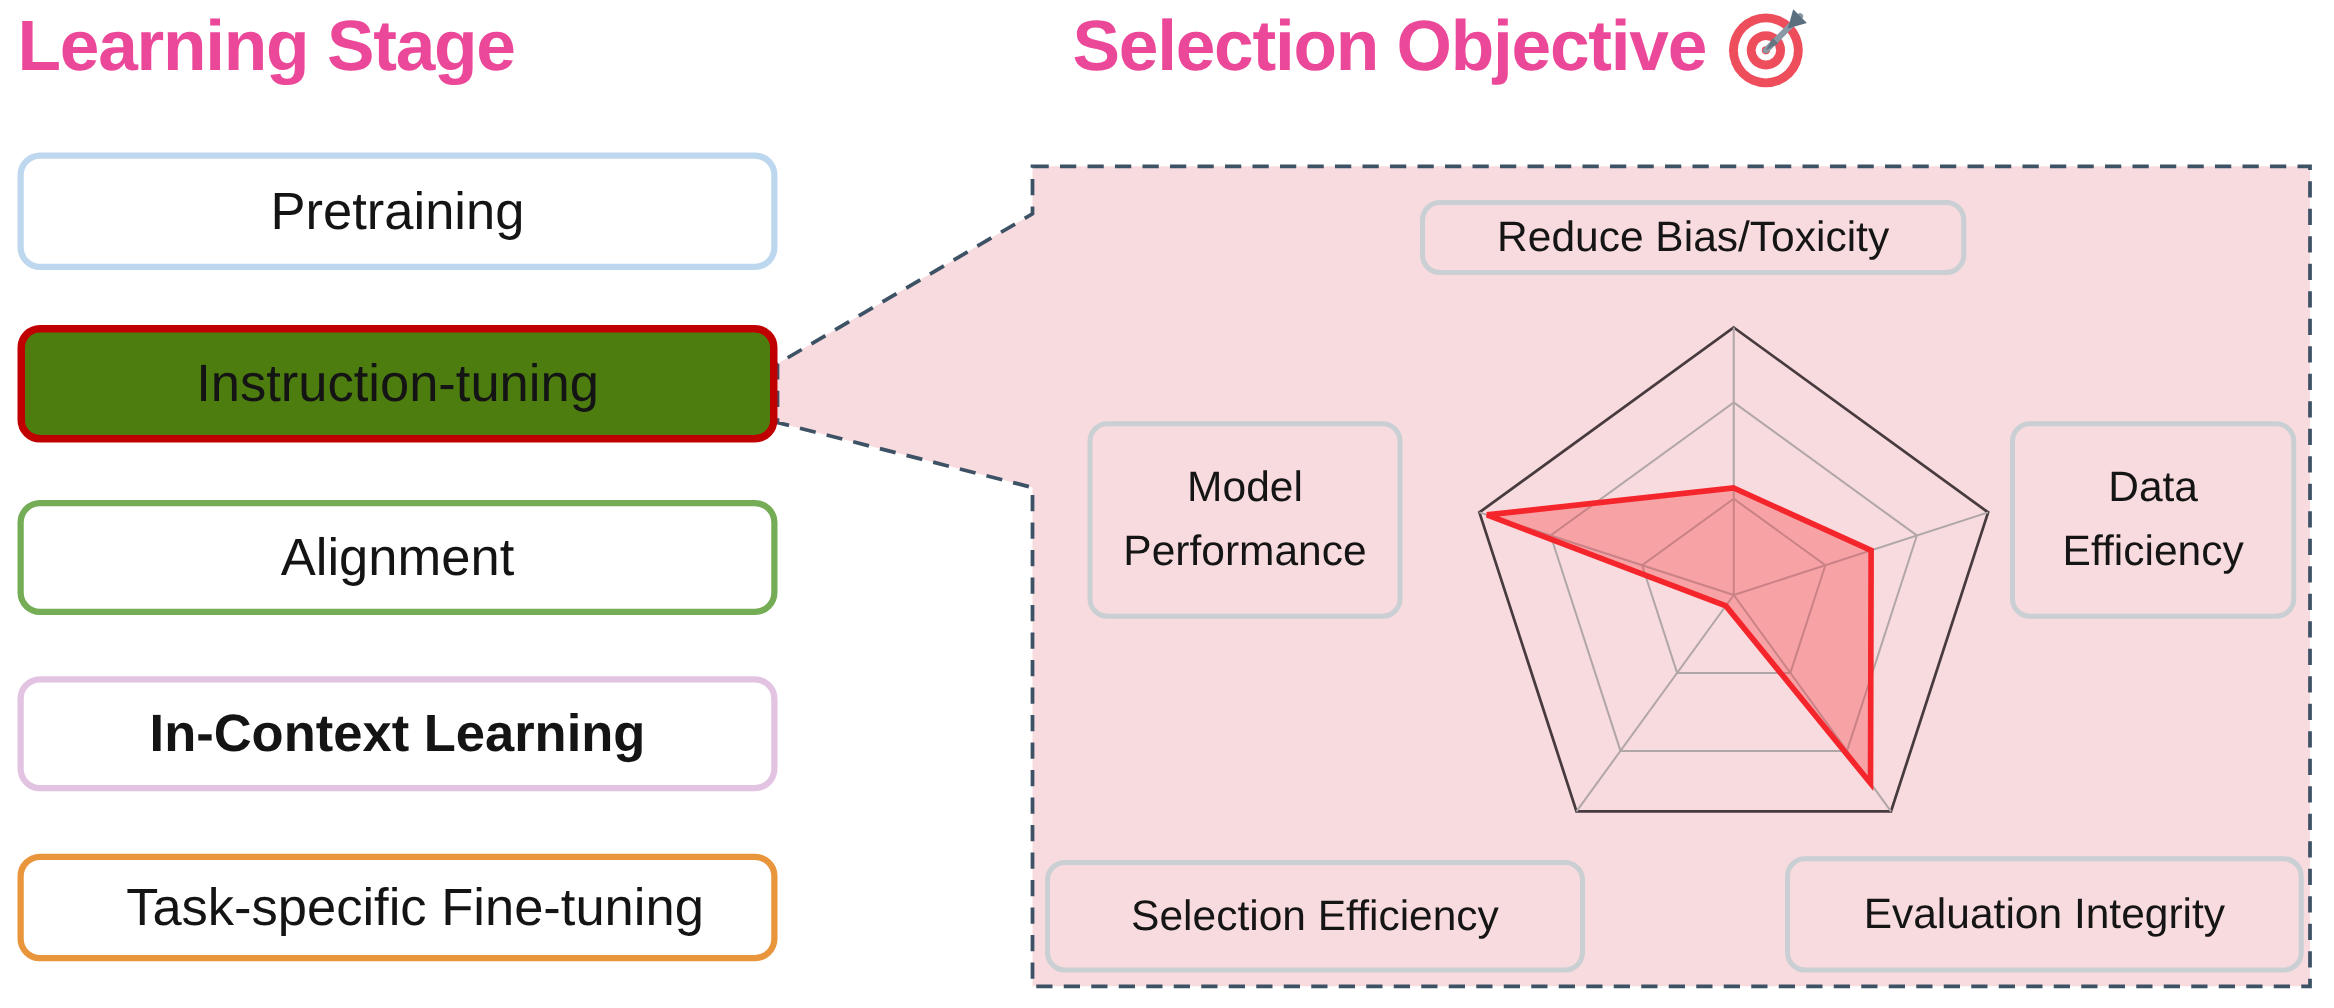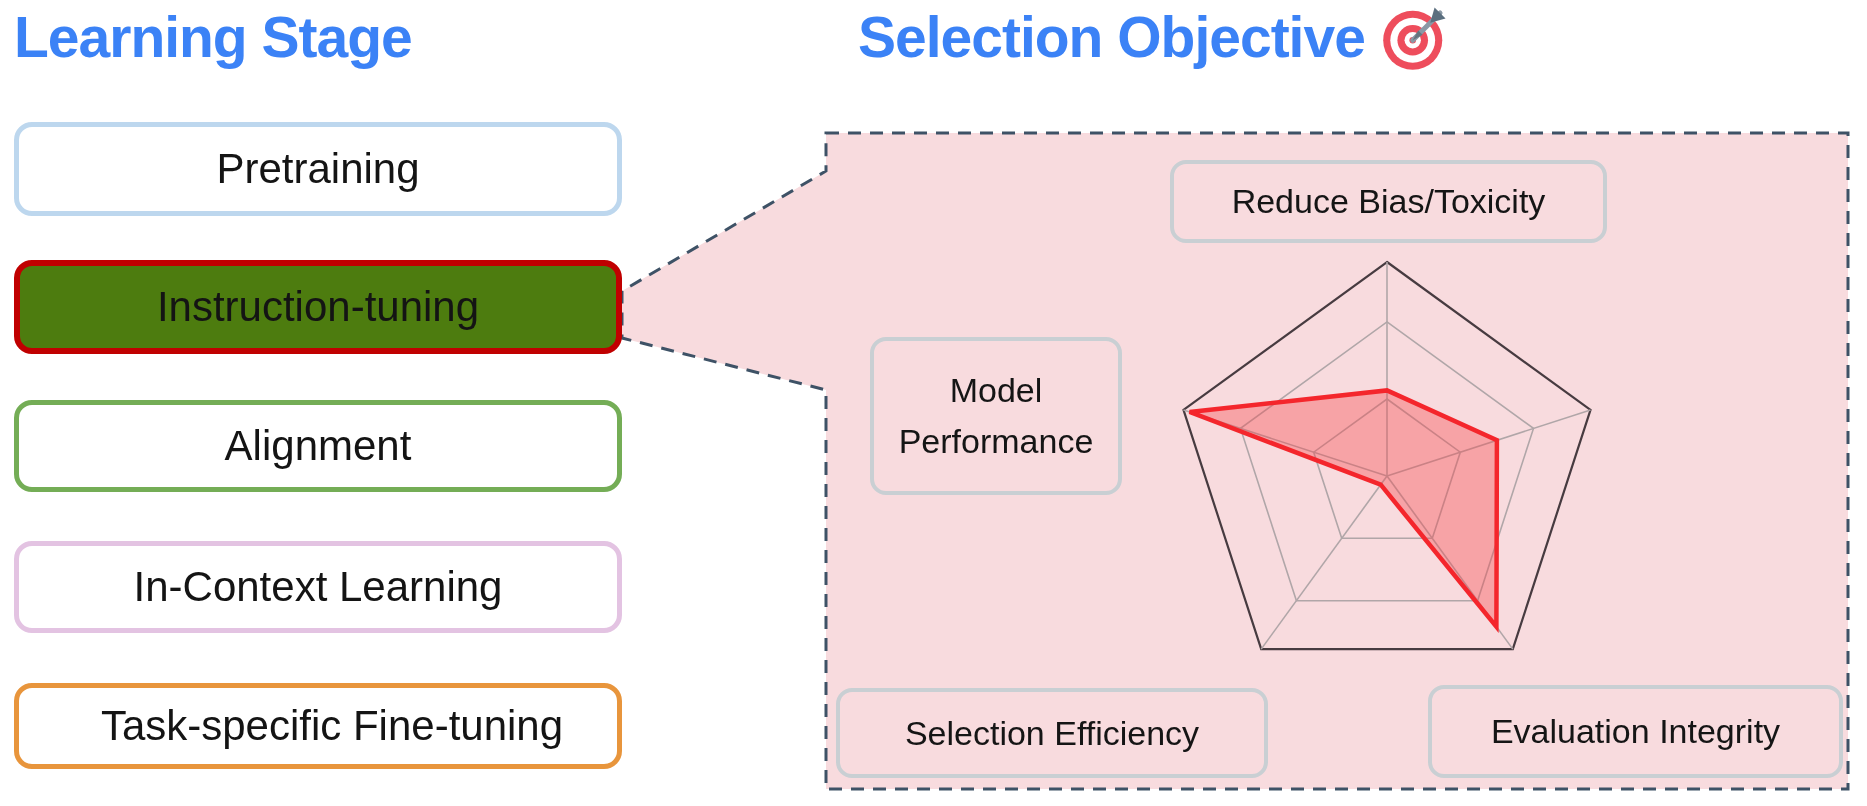--- a/index.html
+++ b/index.html
@@ -8,55 +8,55 @@
     background:#ffffff;
     font-family:"Liberation Sans","DejaVu Sans",sans-serif;
     color:#141414;
   }
   .canvas{position:absolute;inset:0;}
   #bg-svg{position:absolute;left:0;top:0;z-index:0;}
 
   
   .big-title{
     position:absolute;z-index:3;margin:0;
-    font-size:57px;font-weight:700;letter-spacing:-1px;color:#3b82f6;
+    font-size:57px;font-weight:700;letter-spacing:-1px;color:#ec4899;
     white-space:nowrap;
   }
   #learning-title{left:14px;top:4px;}
   #selection-title{left:858px;top:2px;display:flex;align-items:center;gap:16px;}
   #selection-title .t-icon{flex:0 0 auto;}
 
   
   .stage{
     position:absolute;left:14px;width:608px;z-index:3;
     box-sizing:border-box;border:5px solid #999;border-radius:18px;
     background:#fff;display:flex;align-items:center;justify-content:center;
     font-size:42px;line-height:1.1;text-align:left;
   }
   #stage-1{top:122px;height:94px;}
   #stage-2{top:260px;height:94px;border-width:6px;}
   #stage-3{top:400px;height:92px;}
-  #stage-4{top:541px;height:92px;}
+  #stage-4{top:541px;height:92px;font-weight:bold;}
   #stage-5{top:683px;height:86px;padding-left:28px;}
 
   
   .grid-ring{fill:none;stroke:#b0a6a8;stroke-width:1.6;}
   .outer-ring{fill:none;stroke:#473b40;stroke-width:2.2;}
   .spoke{stroke:#b0a6a8;stroke-width:1.6;}
   .data-poly{stroke-width:4.5;stroke-linejoin:miter;}
 
   
   .obj-box{
     position:absolute;z-index:2;box-sizing:border-box;
     border:4px solid var(--label-border,#c9cfd3);border-radius:16px;
     background:transparent;
     display:flex;align-items:center;justify-content:center;
     font-size:34px;line-height:1.5;text-align:center;color:#151515;
   }
-  #ob-top{left:1170px;top:160px;width:437px;height:83px;}
+  #ob-top{left:1136px;top:160px;width:437px;height:60px;}
   #ob-left{left:870px;top:337px;width:252px;height:158px;}
   #ob-right{left:1608px;top:337px;width:229px;height:158px;}
   #ob-bl{left:836px;top:688px;width:432px;height:90px;}
   #ob-br{left:1428px;top:685px;width:415px;height:93px;}
 </style>
 </head>
 <body>
 
 <div class="canvas">
 
@@ -103,20 +103,23 @@
   <div id="stage-4" class="stage" style="border-color: rgb(227, 195, 226); background: rgb(255, 255, 255);">
     <span>In-Context Learning</span>
   </div>
   <div id="stage-5" class="stage" style="border-color: rgb(232, 149, 60); background: rgb(255, 255, 255);">
     <span>Task-specific Fine-tuning</span>
   </div>
 
   <div id="ob-top" class="obj-box">
     <span>Reduce Bias/Toxicity</span>
   </div>
+  <div id="ob-right" class="obj-box">
+    <span>Data Efficiency</span>
+  </div>
   <div id="ob-br" class="obj-box">
     <span>Evaluation Integrity</span>
   </div>
   <div id="ob-bl" class="obj-box">
     <span>Selection Efficiency</span>
   </div>
   <div id="ob-left" class="obj-box">
     <span>Model Performance</span>
   </div>
 

